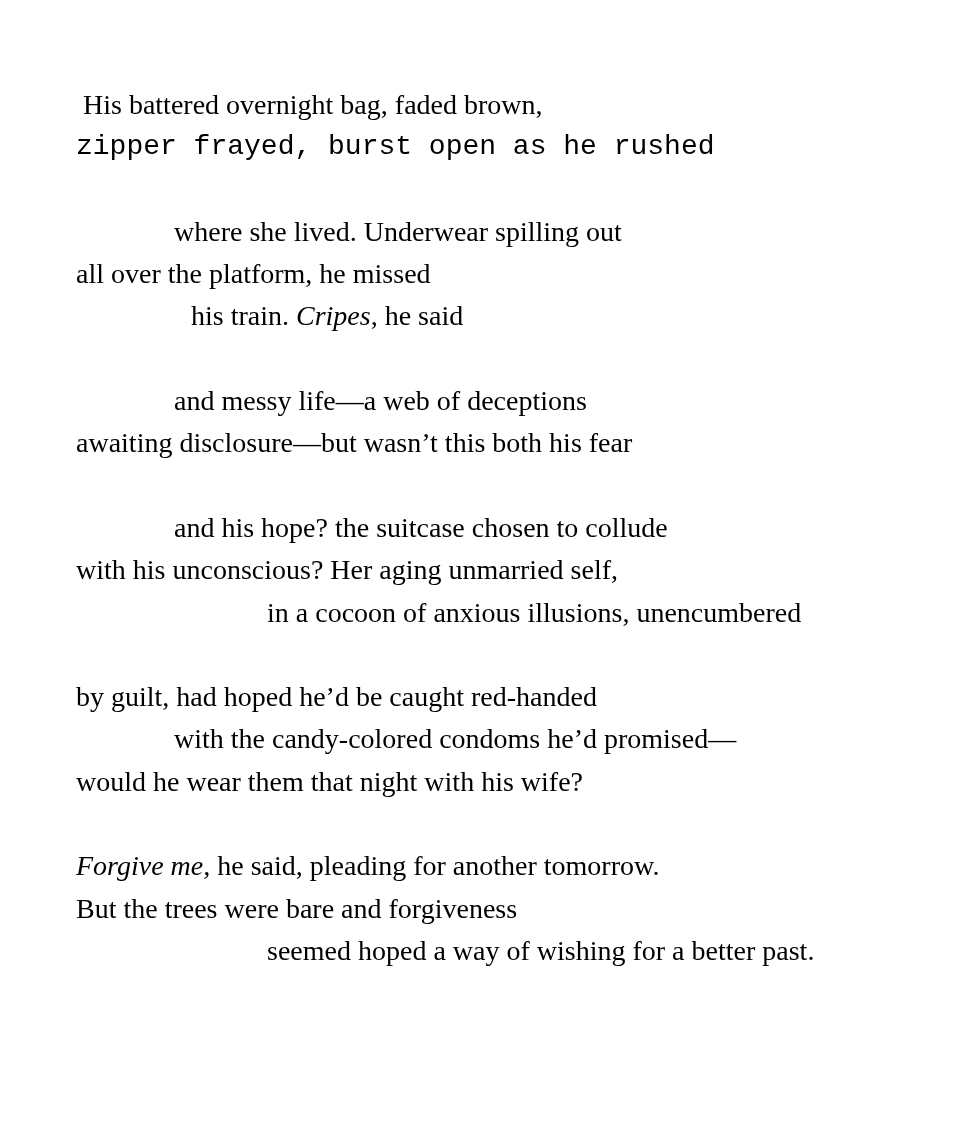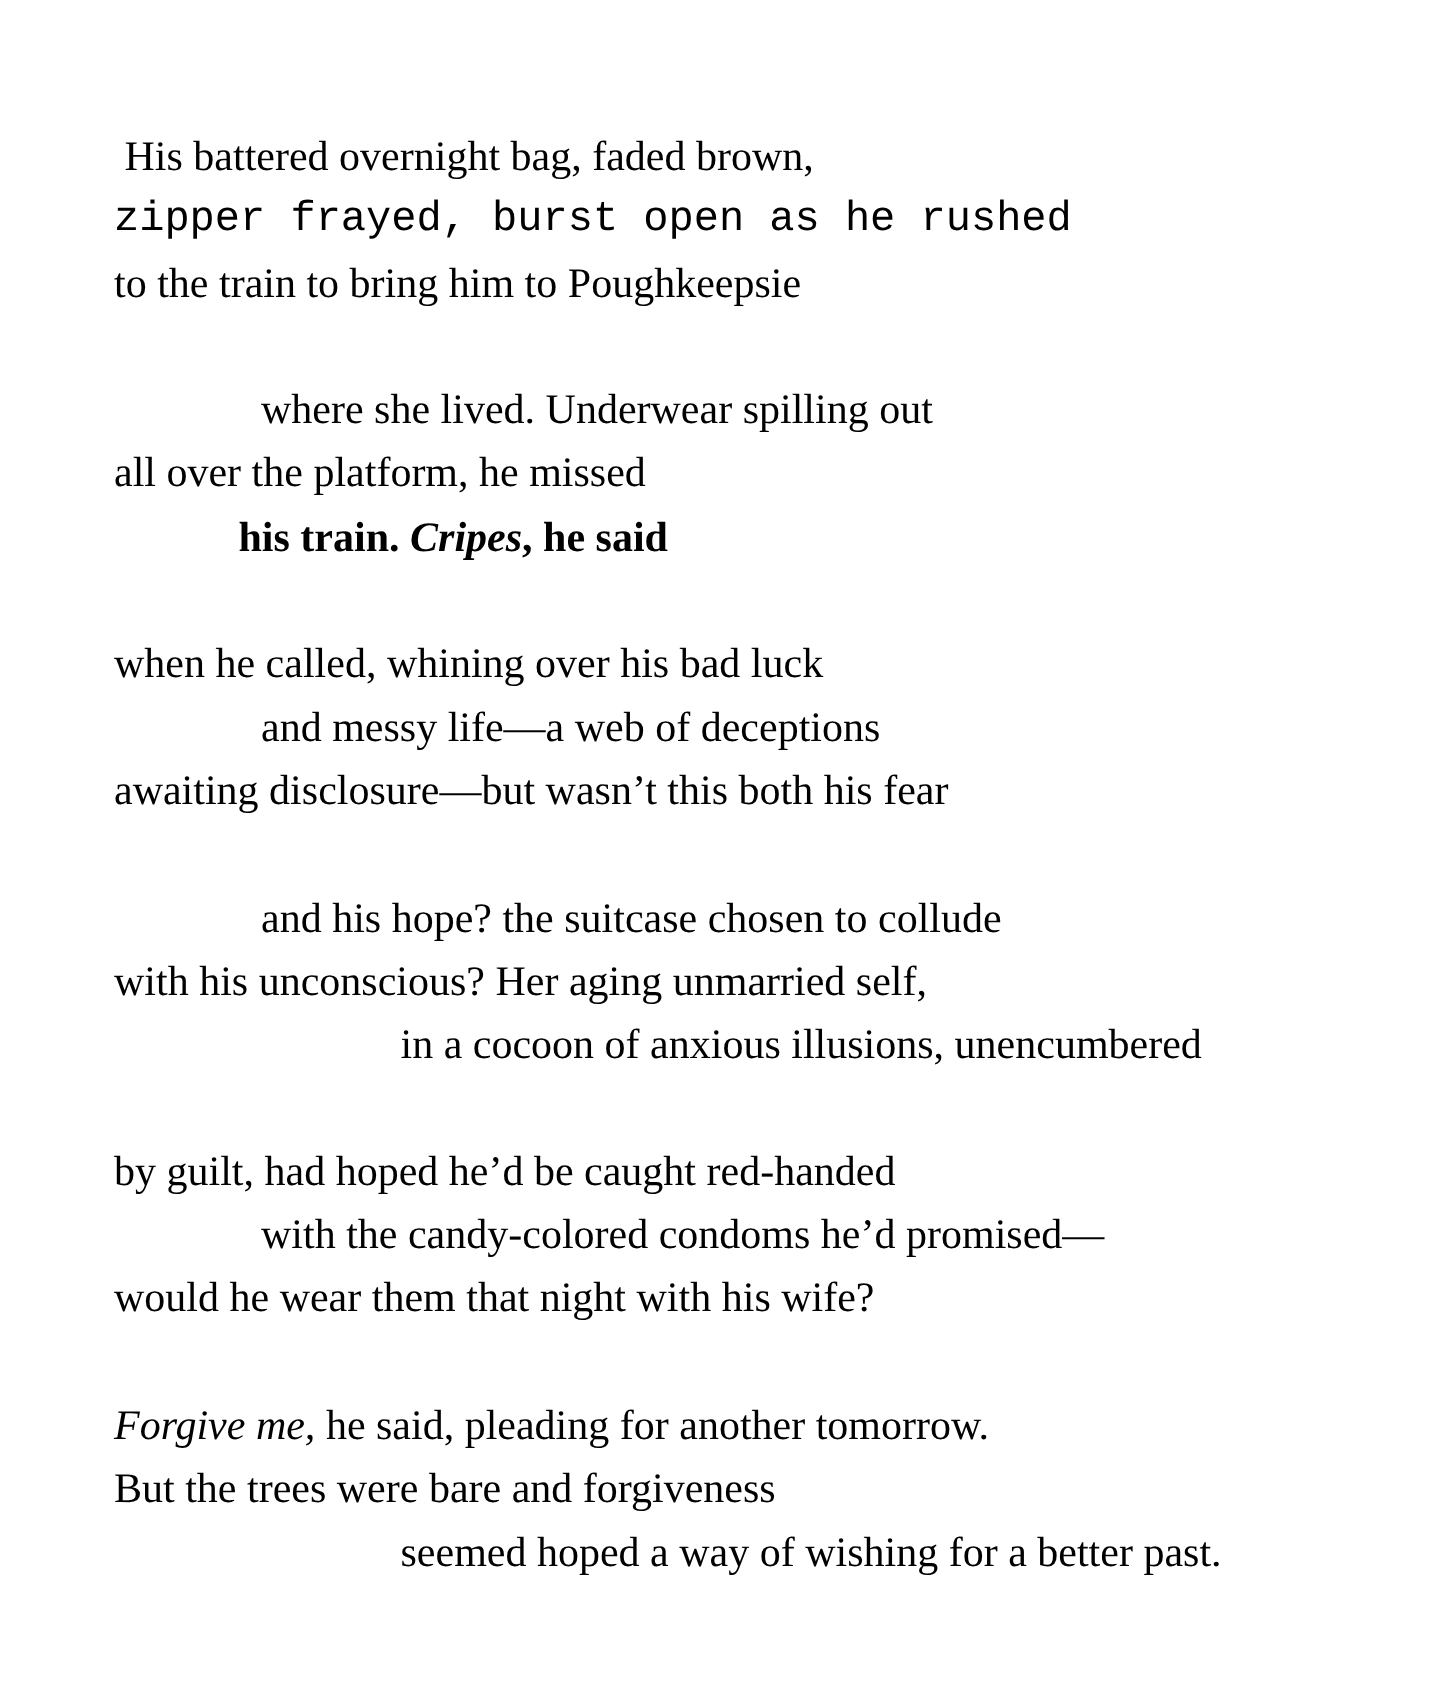--- a/index.html
+++ b/index.html
@@ -34,29 +34,27 @@
   }
 </style>
 </head>
 <body>
 
 <div class="page">
   <div style="color: rgb(0, 0, 0);">
       <div class="stanza">
         <div class="line" style="margin-left: 0px;"><span> His battered overnight bag, faded brown,</span></div>
         <div class="line" style=" font-family: Liberation Mono, monospace;"><span>zipper frayed, burst open as he rushed</span></div>
-        <div class="line" style="margin-left: 0px;"><span>to the train to bring him to Poughkeepsie</span></div>
       </div>
       <div class="stanza">
         <div class="line" style="margin-left: 98px;"><span>where she lived. Underwear spilling out</span></div>
         <div class="line" style="margin-left: 0px;"><span>all over the platform, he missed</span></div>
-        <div class="line" style="margin-left: 83px; font-weight: bold;"><span>his train. </span><span class="italic">Cripes</span><span>, he said</span></div>
+        <div class="line" style="margin-left: 115px;"><span>his train. </span><span class="italic">Cripes</span><span>, he said</span></div>
       </div>
       <div class="stanza">
-        <div class="line" style="margin-left: 0px;"><span>when he called, whining over his bad luck</span></div>
         <div class="line" style="margin-left: 98px;"><span>and messy life—a web of deceptions</span></div>
         <div class="line" style="margin-left: 0px;"><span>awaiting disclosure—but wasn’t this both his fear</span></div>
       </div>
       <div class="stanza">
         <div class="line" style="margin-left: 98px;"><span>and his hope? the suitcase chosen to collude</span></div>
         <div class="line" style="margin-left: 0px;"><span>with his unconscious? Her aging unmarried self,</span></div>
         <div class="line" style="margin-left: 191px;"><span>in a cocoon of anxious illusions, unencumbered</span></div>
       </div>
       <div class="stanza">
         <div class="line" style="margin-left: 0px;"><span>by guilt, had hoped he’d be caught red-handed</span></div>

